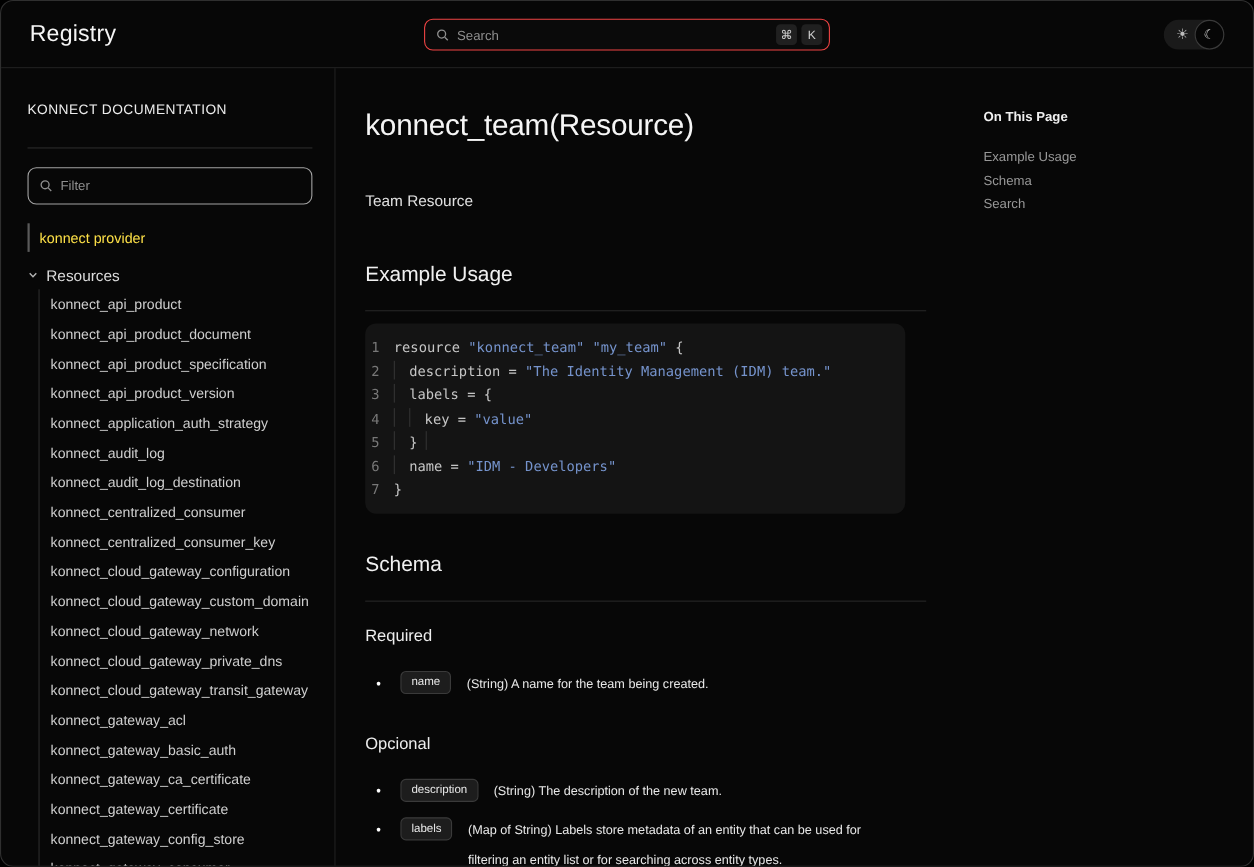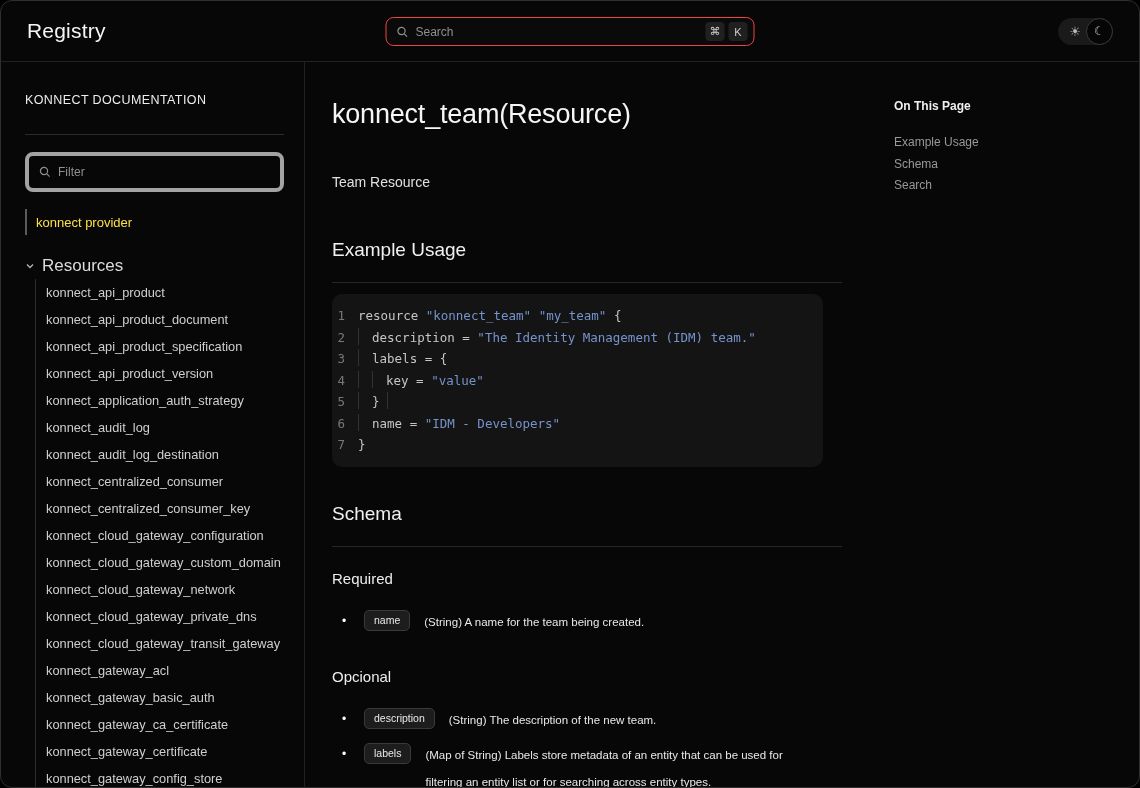--- a/index.html
+++ b/index.html
@@ -27,26 +27,26 @@
   .tg-moon {
     width:27px; height:27px; border-radius:50%; background:#060606; border:1px solid #3a3a3a;
     display:flex; align-items:center; justify-content:center; color:#cfcfcf; font-size:12px; cursor:pointer; font-family:"DejaVu Sans",sans-serif;
   }
   
   .layout { display:flex; height:727px; }
   .sidebar { width:304px; border-right:1px solid #212121; padding:31px 20px 0 24px; overflow:hidden; flex:none; }
   .side-title { font-size:12.5px; letter-spacing:.4px; color:#ededed; font-weight:400; }
   .side-divider { height:1px; background:#2b2b2b; margin-top:27px; }
   .filter {
-    margin-top:17px; height:29px; border:4px solid #a3a3a3; border-radius:8px;
+    margin-top:17px; height:29px; border:1px solid #a3a3a3; border-radius:8px;
     display:flex; align-items:center; gap:7px; padding:16px 10px; background:transparent;
   }
   .filter .ph { font-size:12px; color:#8f8f8f; }
   .provider { margin-top:17px; height:26px; display:flex; align-items:center; border-left:2px solid #5a5a5a; padding-left:9px; font-size:13px; color:#fde047; cursor:pointer; }
-  .resources { margin-top:18px; height:26px; display:flex; align-items:center; gap:7px; font-size:17px; color:#dcdcdc; cursor:pointer; }
+  .resources { margin-top:8px; height:26px; display:flex; align-items:center; gap:7px; font-size:14px; color:#dcdcdc; cursor:pointer; }
   .tree { list-style:none; margin-left:10px; border-left:1px solid #2c2c2c; padding-left:10px; }
   .tree li { height:27px; display:flex; align-items:center; font-size:12.8px; color:#cfcfcf; cursor:pointer; white-space:nowrap; }
   
   .main { flex:1; padding:37px 0 0 27px; position:relative; }
   .content { width:510px; }
   h1 { font-size:27px; font-weight:500; color:#f5f5f5; letter-spacing:-.2px; }
   .subtitle { margin-top:44px; font-size:14px; color:#e0e0e0; }
   h2 { font-size:19px; font-weight:500; color:#f0f0f0; }
   .h2-eu { margin-top:49px; }
   .h2-schema { margin-top:36px; }

